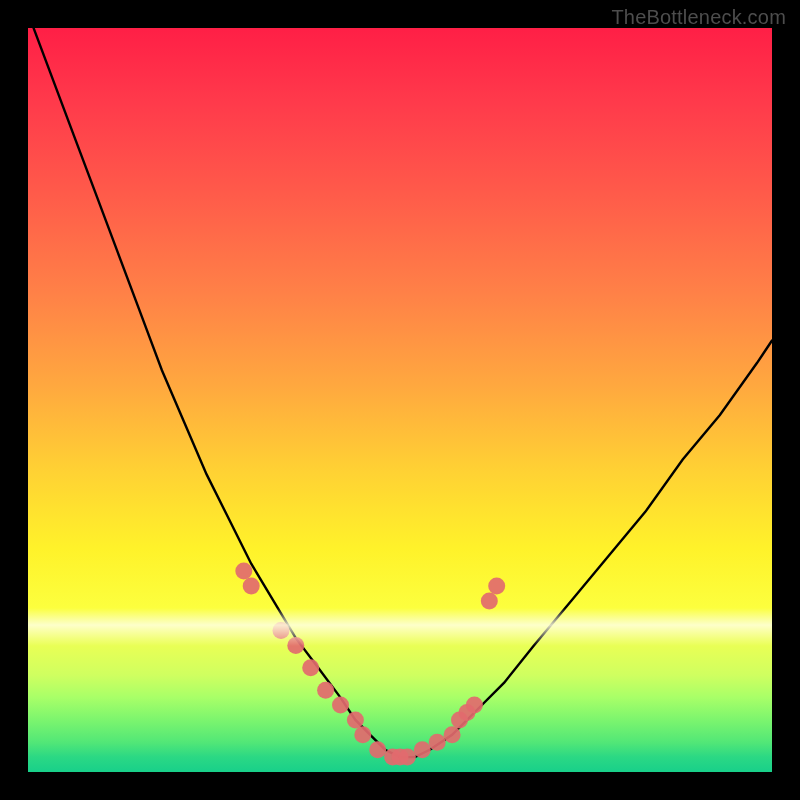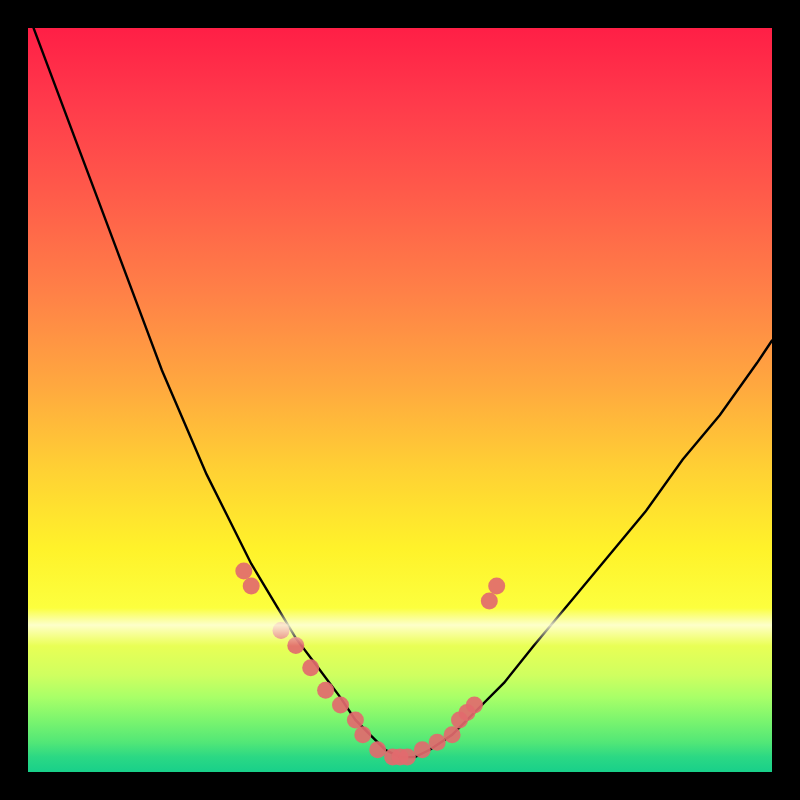--- a/index.html
+++ b/index.html
@@ -104,13 +104,14 @@
           <circle cx="409.2" cy="714.2" r="8.5" fill="#e26a6e" fill-opacity="0.92"></circle>
           <circle cx="424.1" cy="706.8" r="8.5" fill="#e26a6e" fill-opacity="0.92"></circle>
           <circle cx="431.5" cy="691.9" r="8.5" fill="#e26a6e" fill-opacity="0.92"></circle>
           <circle cx="439.0" cy="684.5" r="8.5" fill="#e26a6e" fill-opacity="0.92"></circle>
           <circle cx="446.4" cy="677.0" r="8.5" fill="#e26a6e" fill-opacity="0.92"></circle>
           <circle cx="461.3" cy="572.9" r="8.5" fill="#e26a6e" fill-opacity="0.92"></circle>
           <circle cx="468.7" cy="558.0" r="8.5" fill="#e26a6e" fill-opacity="0.92"></circle>
         </g>
     </svg>
   </div>
+  <div class="watermark">TheBottleneck.com</div>
 </div>
 
 </body></html>

